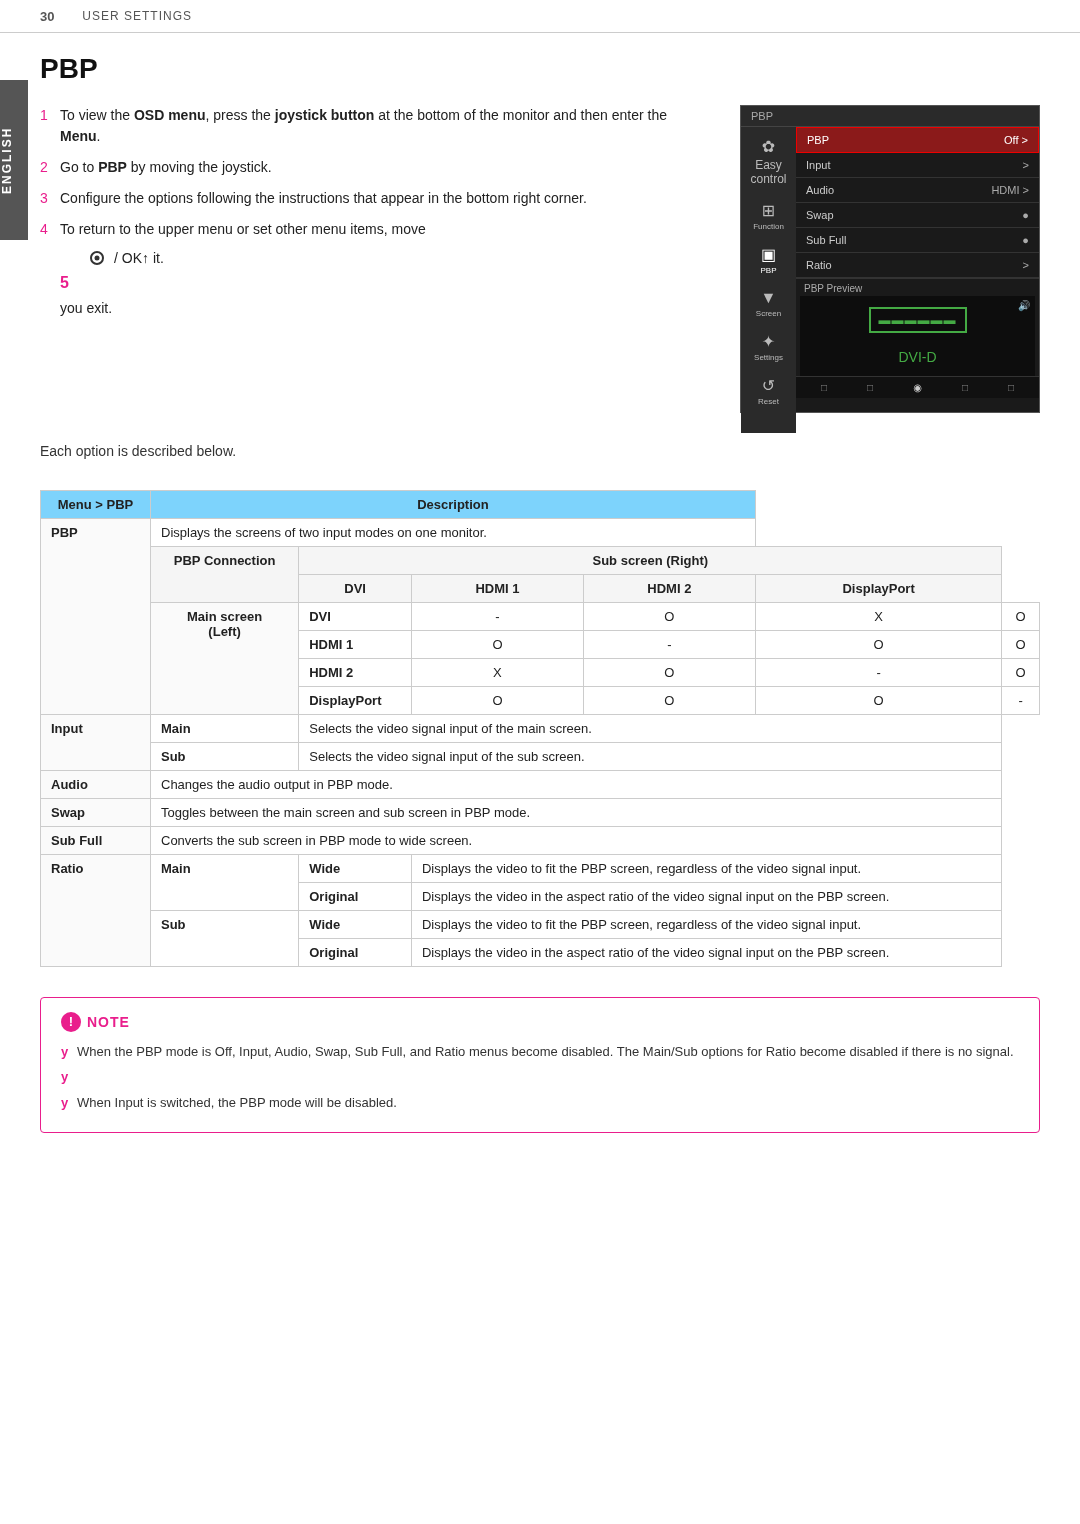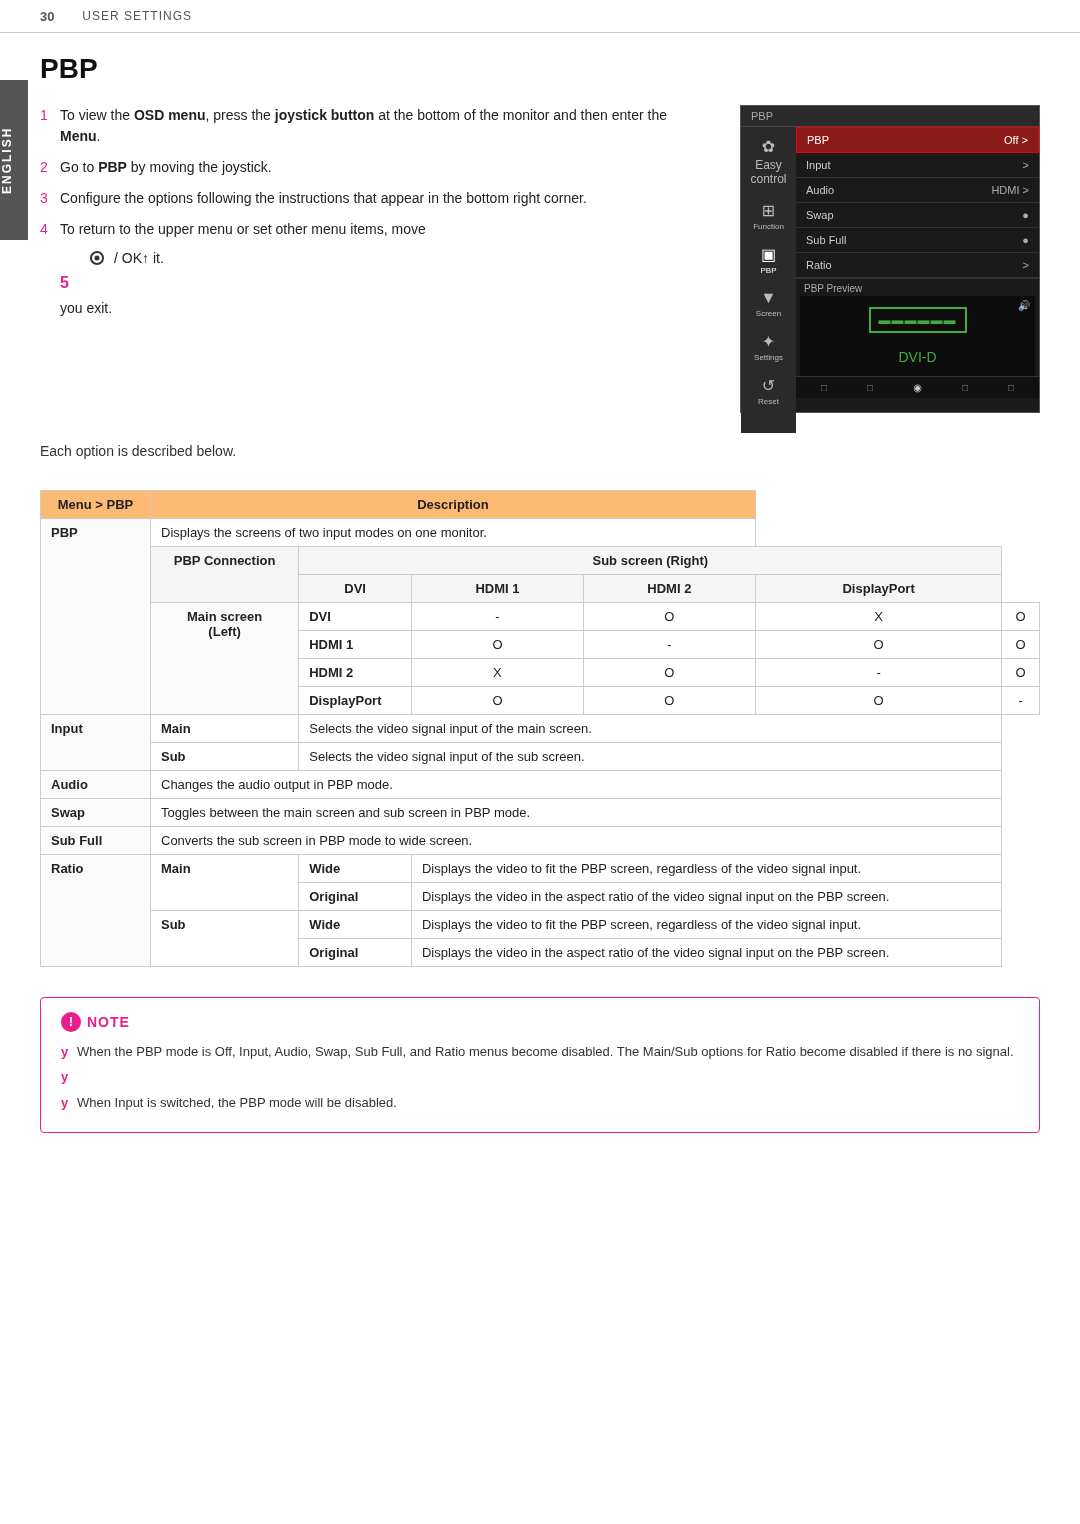--- a/index.html
+++ b/index.html
@@ -283,21 +283,21 @@
       margin-bottom: 30px;
     }
 
     .desc-table th, .desc-table td {
       border: 1px solid #ccc;
       padding: 6px 10px;
       vertical-align: top;
     }
 
     .desc-table thead th {
-      background: #fdba74;
+      background: #7dd3fc;
       font-weight: bold;
       text-align: center;
     }
 
     .desc-table .menu-col {
       width: 110px;
       font-weight: bold;
       background: #fafafa;
     }
 

